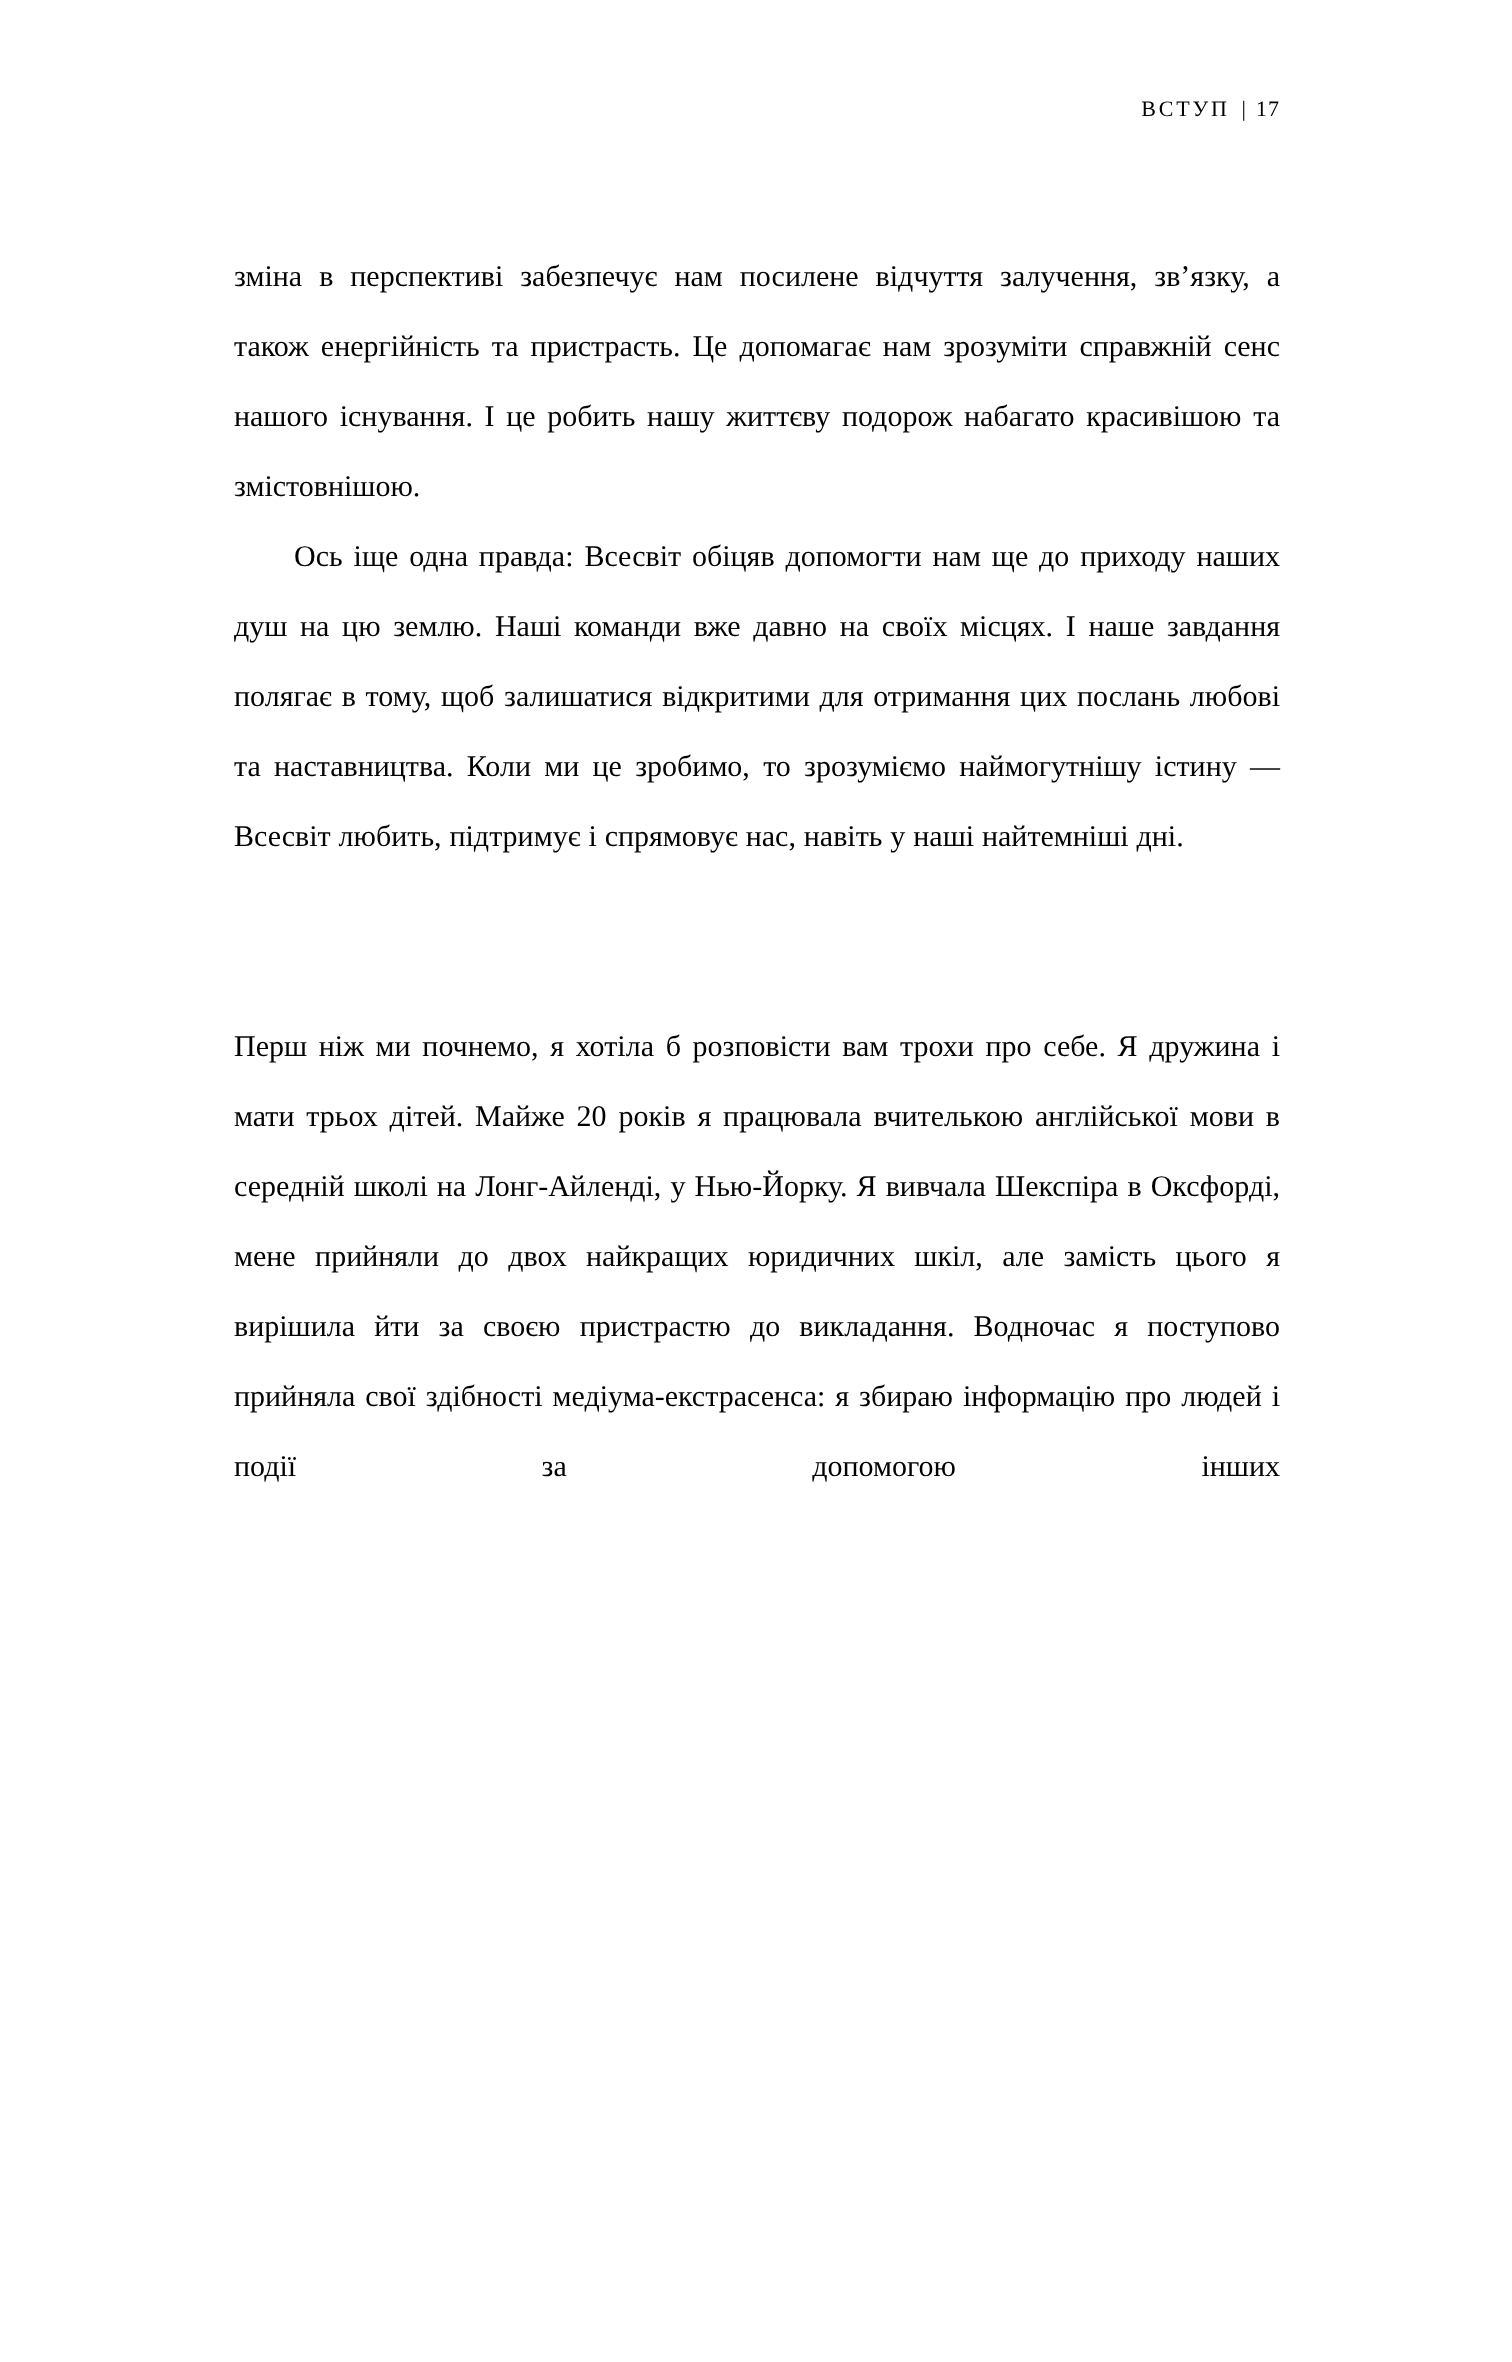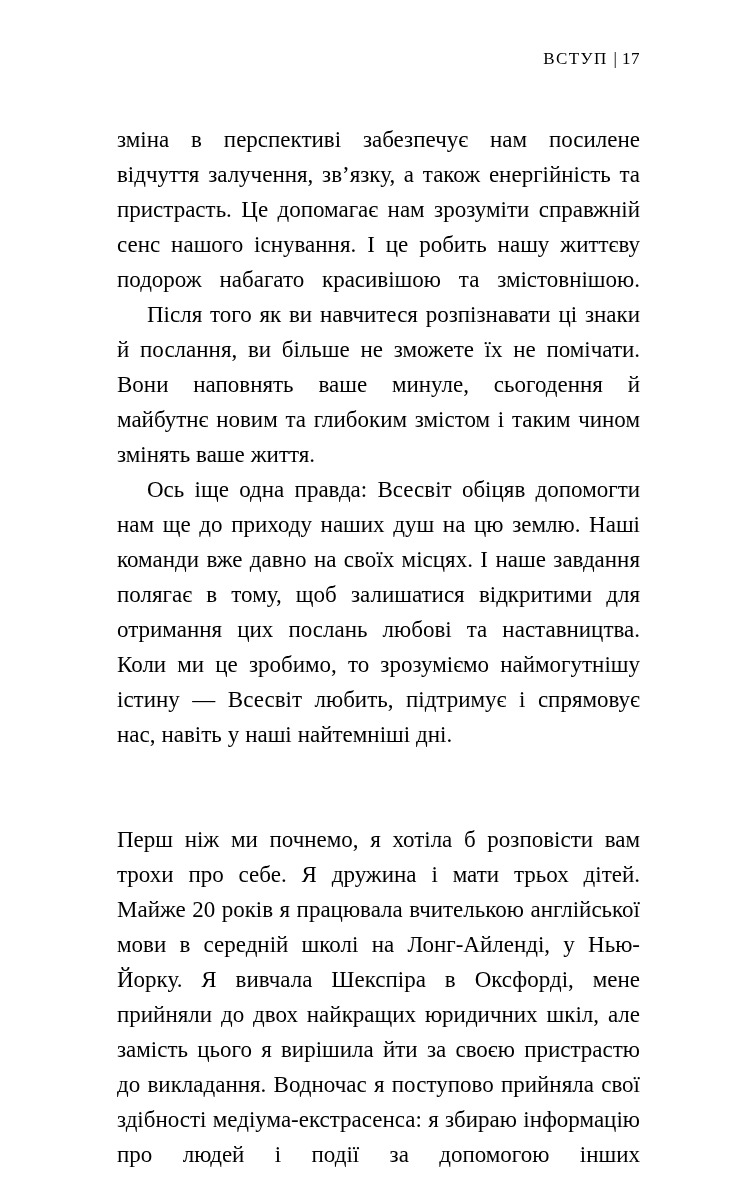--- a/index.html
+++ b/index.html
@@ -19,21 +19,21 @@
     -webkit-font-smoothing: antialiased;
   }
 
   
   .running-head {
     position: absolute;
     left: 117px;
     top: 50px;
     width: 523px;
     text-align: right;
-    font-size: 17px;
+    font-size: 11px;
     letter-spacing: 1.4px;
     color: #000000;
     line-height: 1;
     white-space: nowrap;
   }
   .running-head .rh-sep {
     padding: 0 5px 0 6px;
     letter-spacing: 0;
   }
   .running-head .rh-folio {
@@ -43,21 +43,21 @@
   
   .textblock {
     position: absolute;
     left: 117px;
     top: 122px;
     width: 523px;
   }
 
   p.para {
     margin: 0;
-    font-size: 23px;
+    font-size: 15px;
     line-height: 35px;
     text-align: justify;
     text-justify: inter-word;
     text-indent: 30px;
     word-spacing: 0.2px;
     hyphens: none;
     -webkit-hyphens: none;
   }
 
   p.para.no-indent {
@@ -80,21 +80,20 @@
 <div class="page">
 
   <div class="running-head">
     <span>ВСТУП</span><span class="rh-sep">|</span><span class="rh-folio">17</span>
   </div>
 
   <div class="textblock">
 
     <p class="para no-indent stretch-last">зміна в перспективі забезпечує нам посилене відчуття залучення, зв’язку, а також енергійність та пристрасть. Це допомагає нам зрозуміти справжній сенс нашого існування. І це робить нашу життєву подорож набагато красивішою та змістовнішою.</p>
 
-    <p class="para">Після того як ви навчитеся розпізнавати ці знаки й послання, ви більше не зможете їх не помічати. Вони наповнять ваше минуле, сьогодення й майбутнє новим та глибоким змістом і таким чином змінять ваше життя.</p>
 
     <p class="para">Ось іще одна правда: Всесвіт обіцяв допомогти нам ще до приходу наших душ на цю землю. Наші команди вже давно на своїх місцях. І наше завдання полягає в тому, щоб залишатися відкритими для отримання цих послань любові та наставництва. Коли ми це зробимо, то зрозуміємо наймогутнішу істину — Всесвіт любить, підтримує і спрямовує нас, навіть у наші найтемніші дні.</p>
 
 
     <div class="section-gap"></div>
 
     <p class="para no-indent stretch-last">Перш ніж ми почнемо, я хотіла б розповісти вам трохи про себе. Я дружина і мати трьох дітей. Майже 20 років я працювала вчителькою англійської мови в середній школі на Лонг-Айленді, у Нью-Йорку. Я вивчала Шекспіра в Оксфорді, мене прийняли до двох найкращих юридичних шкіл, але замість цього я вирішила йти за своєю пристрастю до викладання. Водночас я поступово прийняла свої здібності медіума-екстрасенса: я збираю інформацію про людей і події за допомогою інших</p>
 
   </div>
 

